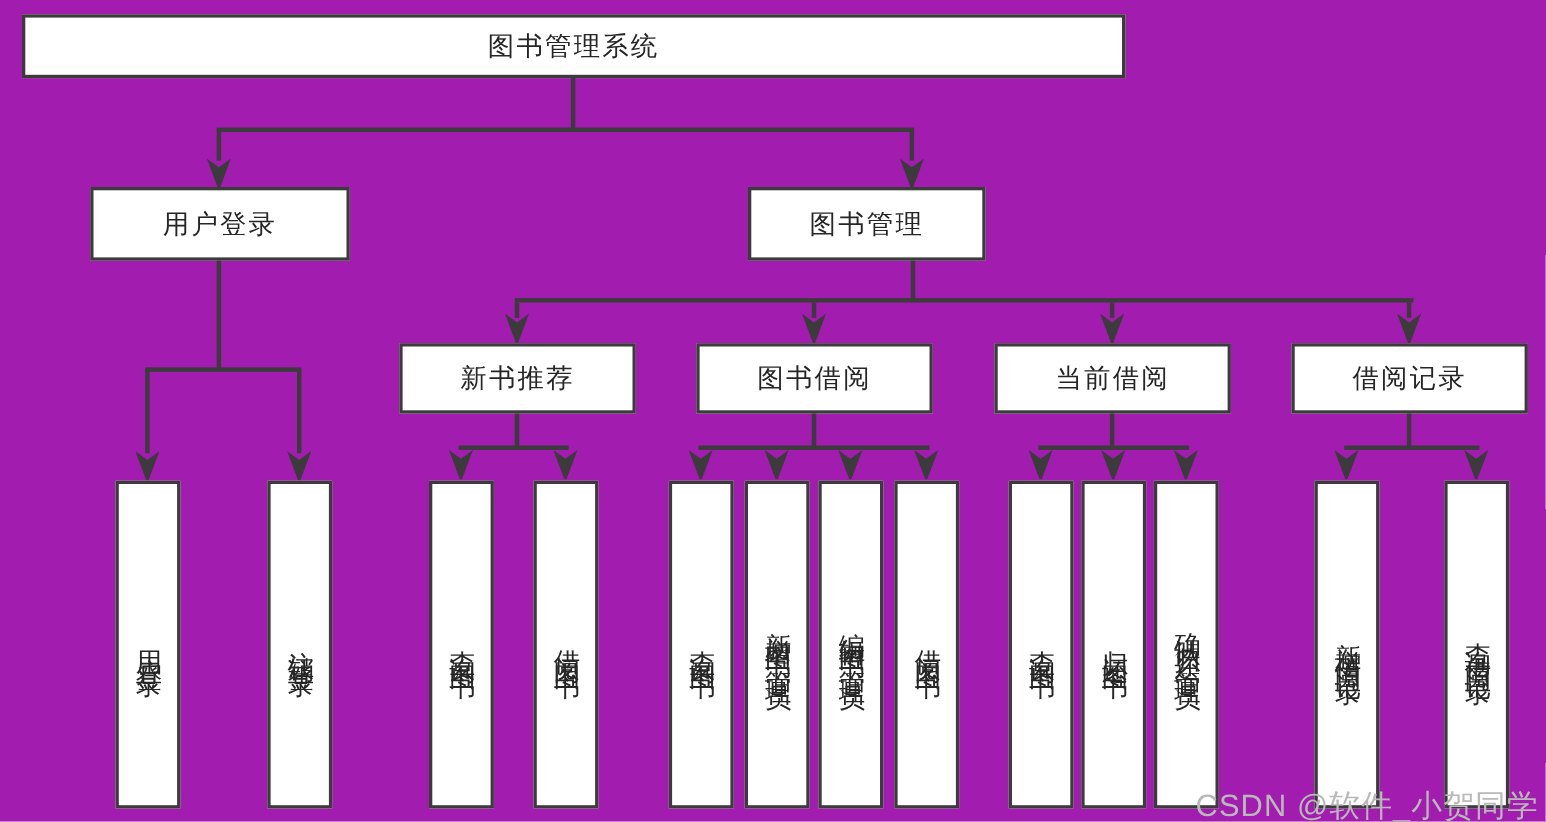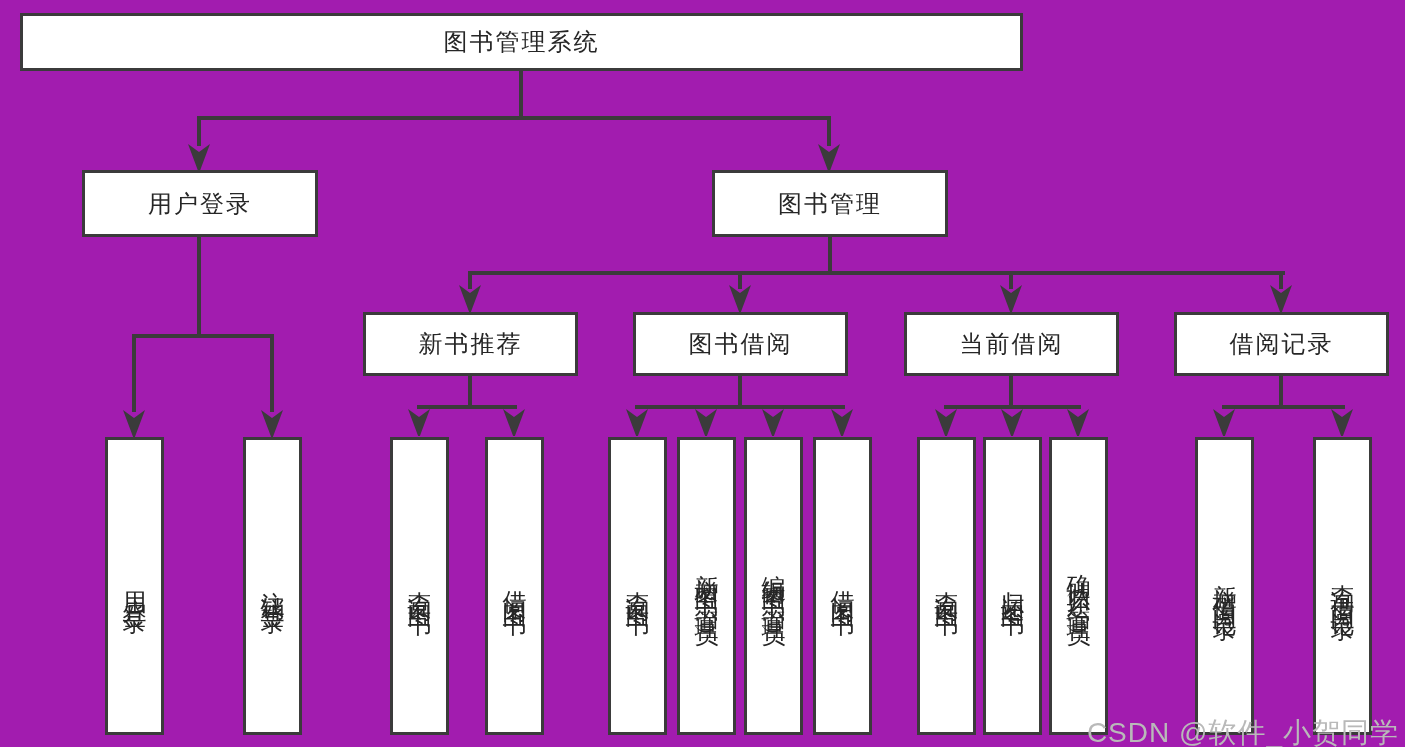--- a/index.html
+++ b/index.html
@@ -60,21 +60,21 @@
   <div class="box" style="left:20px;top:13px;width:1003px;height:58px">图书管理系统</div>
 
   <div class="line" style="left:519px;top:70px;width:4px;height:48px"></div>
   <div class="line" style="left:197px;top:116px;width:634px;height:4px"></div>
   <div class="line" style="left:197px;top:118px;width:4px;height:28px"></div>
   <div class="arrow" style="left:188px;top:144px"></div>
   <div class="line" style="left:827px;top:118px;width:4px;height:28px"></div>
   <div class="arrow" style="left:818px;top:144px"></div>
 
   <div class="box" style="left:82px;top:170px;width:236px;height:67px">用户登录</div>
-  <div class="box" style="left:712px;top:170px;width:236px;height:67px">图书管理</div>
+  <div class="box" style="left:680px;top:170px;width:216px;height:67px">图书管理</div>
 
   <div class="line" style="left:197px;top:237px;width:4px;height:99px"></div>
   <div class="line" style="left:132px;top:334px;width:142px;height:4px"></div>
   <div class="line" style="left:132px;top:336px;width:4px;height:76px"></div>
   <div class="arrow" style="left:123px;top:410px"></div>
   <div class="line" style="left:270px;top:336px;width:4px;height:76px"></div>
   <div class="arrow" style="left:261px;top:410px"></div>
 
   <div class="line" style="left:828px;top:237px;width:4px;height:36px"></div>
   <div class="line" style="left:468px;top:271px;width:817px;height:4px"></div>

